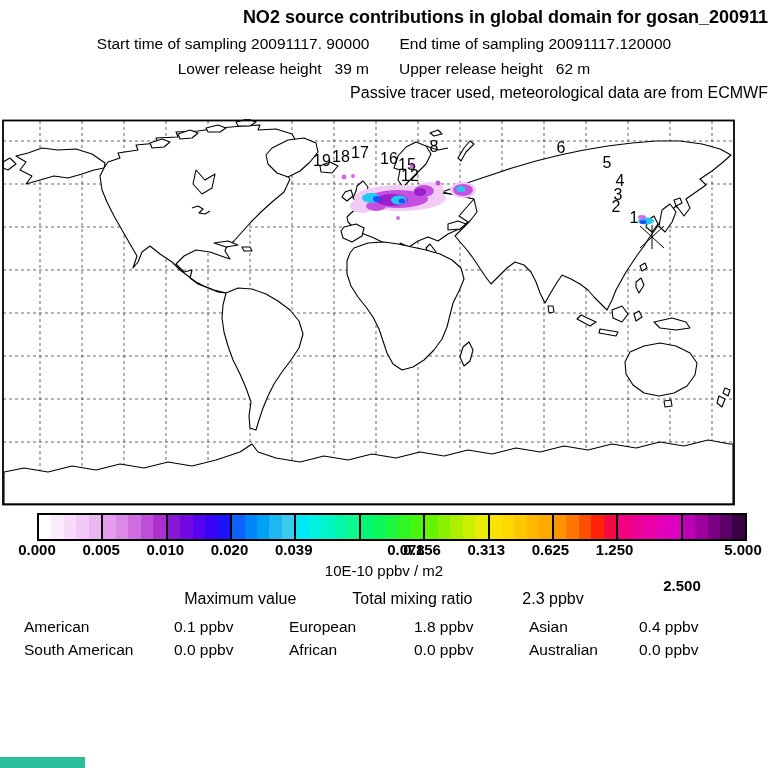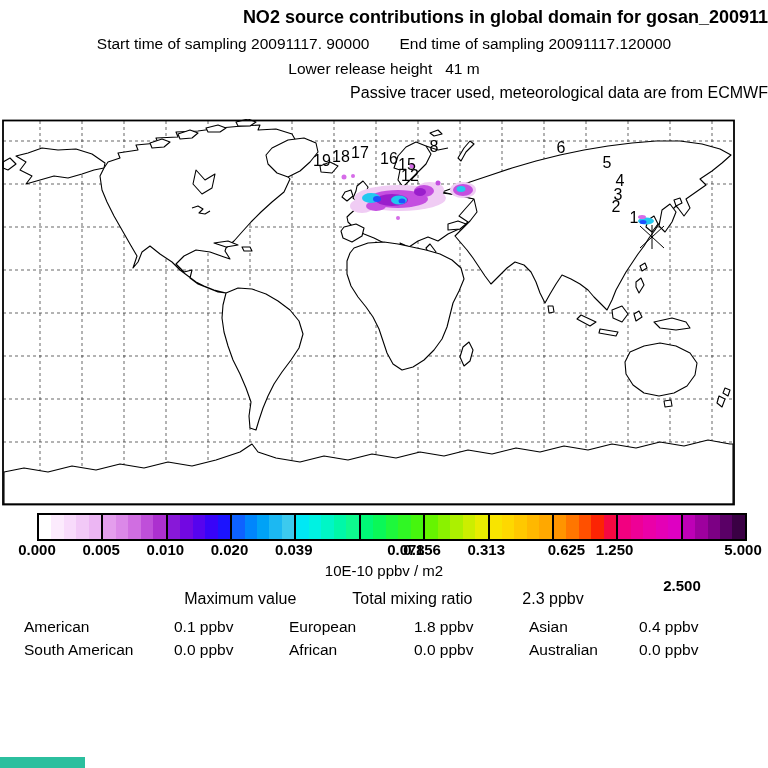--- a/index.html
+++ b/index.html
@@ -33,21 +33,22 @@
 <body>
 
 <div class="page">
 
   <div class="hdr title">NO2 source contributions in global domain for gosan_200911</div>
   <div class="hdr l2">
     <span>Start time of sampling 20091117. 90000</span>
     <span>End time of sampling 20091117.120000</span>
   </div>
   <div class="hdr l3">
-    <span>Lower release height   41 m</span>
+    <span>Lower release height   39 m</span>
+    <span>Upper release height   62 m</span>
   </div>
   <div class="hdr l4">Passive tracer used, meteorological data are from ECMWF</div>
 
   <div class="mapwrap">
     <svg width="733" height="387" viewBox="2 119 733 387">
 
       <g id="grid" stroke="#000" stroke-width="0.7" stroke-dasharray="3,3" opacity="0.85">
           <line x1="40" x2="40" y1="121" y2="504"></line>
           <line x1="82" x2="82" y1="121" y2="504"></line>
           <line x1="124" x2="124" y1="121" y2="504"></line>
@@ -282,21 +283,21 @@
     </div>
   <div class="ticks" id="ticks">
       <span style="left: 37px;">0.000</span>
       <span style="left: 101.182px;">0.005</span>
       <span style="left: 165.364px;">0.010</span>
       <span style="left: 229.545px;">0.020</span>
       <span style="left: 293.727px;">0.039</span>
       <span style="left: 357.909px; margin-left: 48px;">0.078</span>
       <span style="left: 422.091px;">0.156</span>
       <span style="left: 486.273px;">0.313</span>
-      <span style="left: 550.455px; margin-left: 16px;">0.625</span>
+      <span style="left: 550.455px;">0.625</span>
       <span style="left: 614.636px;">1.250</span>
       <span style="left: 682px; margin-top: 36px;">2.500</span>
       <span style="left: 743px;">5.000</span>
     </div>
   <div class="units">10E-10 ppbv / m2</div>
 
   <div class="stats1">
     <span>Maximum value</span>
     <span class="g1"></span>
     <span class="g2"></span>

